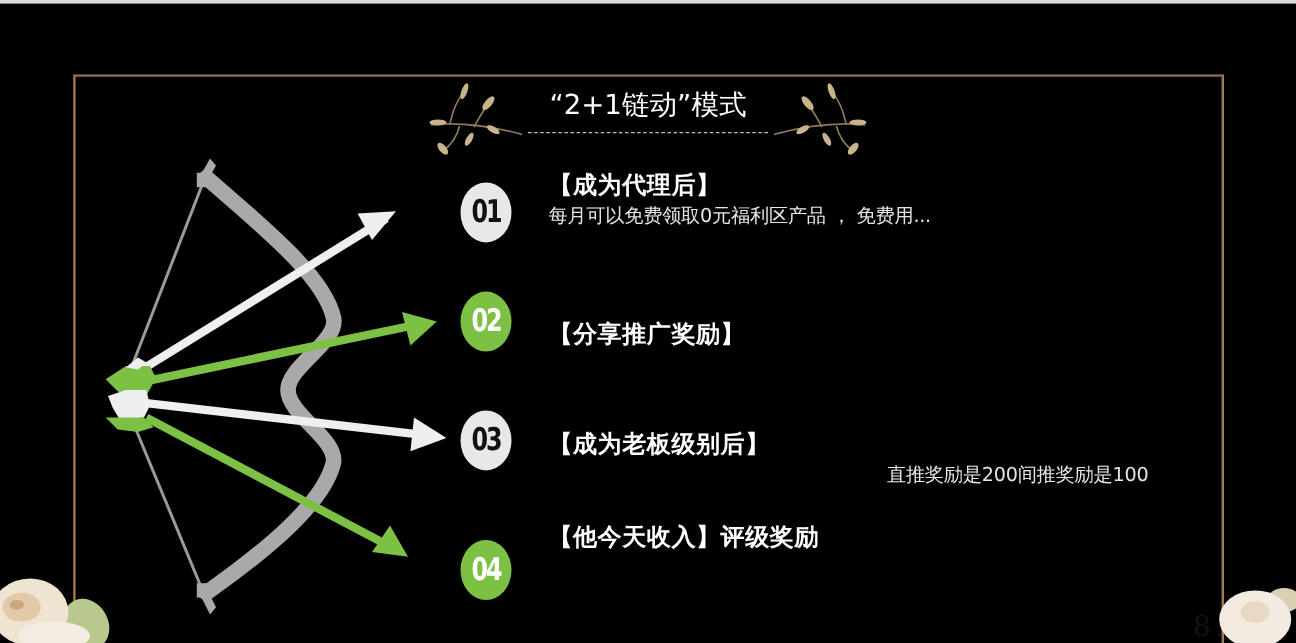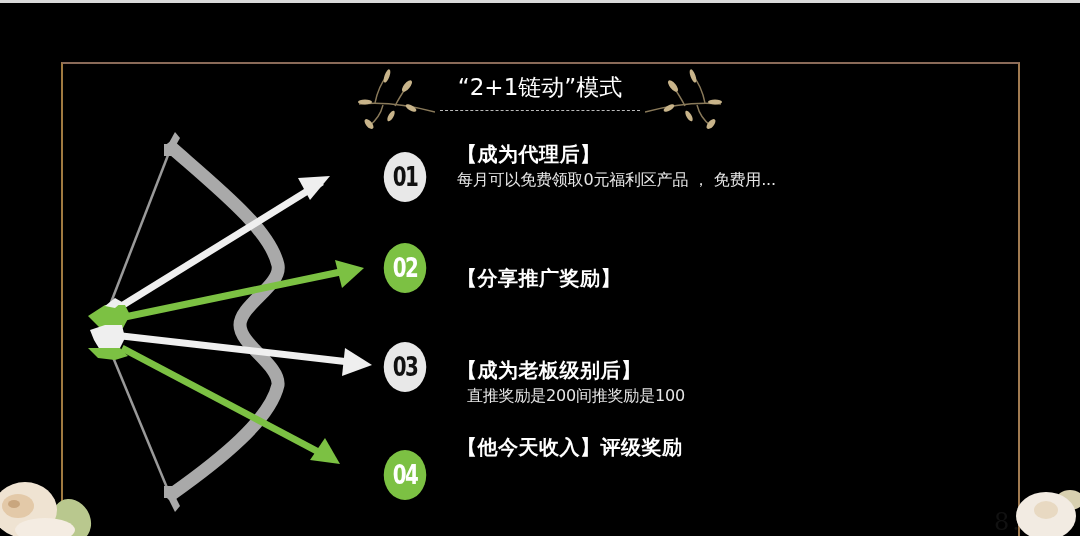--- a/index.html
+++ b/index.html
@@ -137,21 +137,21 @@
   <div class="heading">【成为代理后】</div>
   <div class="body-text">每月可以免费领取0元福利区产品 ， 免费用...</div>
 </div>
 
 <div class="section" style="top:218px; width:470px;margin-top:47px;">
   <div class="heading">【分享推广奖励】</div>
 </div>
 
 <div class="section" style="top:357px;">
   <div class="heading">【成为老板级别后】</div>
-  <div class="body-text" style="padding-left:10px;">直推奖励是200间推奖励是100</div>
+  <div class="body-text" style="padding-left:10px;text-align:right;">直推奖励是200间推奖励是100</div>
 </div>
 
 <div class="section" style="top:434px; width:490px;">
   <div class="heading">【他今天收入】评级奖励</div>
 </div>
 
 <svg class="rose" style="left:0; top:470px;" width="110" height="66" viewBox="0 0 110 66">
   <ellipse cx="72" cy="50" rx="18" ry="22" fill="#b9c88e" transform="rotate(-30 72 50)"></ellipse>
   <ellipse cx="25" cy="40" rx="32" ry="28" fill="#efe3d2"></ellipse>
   <ellipse cx="18" cy="36" rx="16" ry="12" fill="#e3c9a8"></ellipse>

